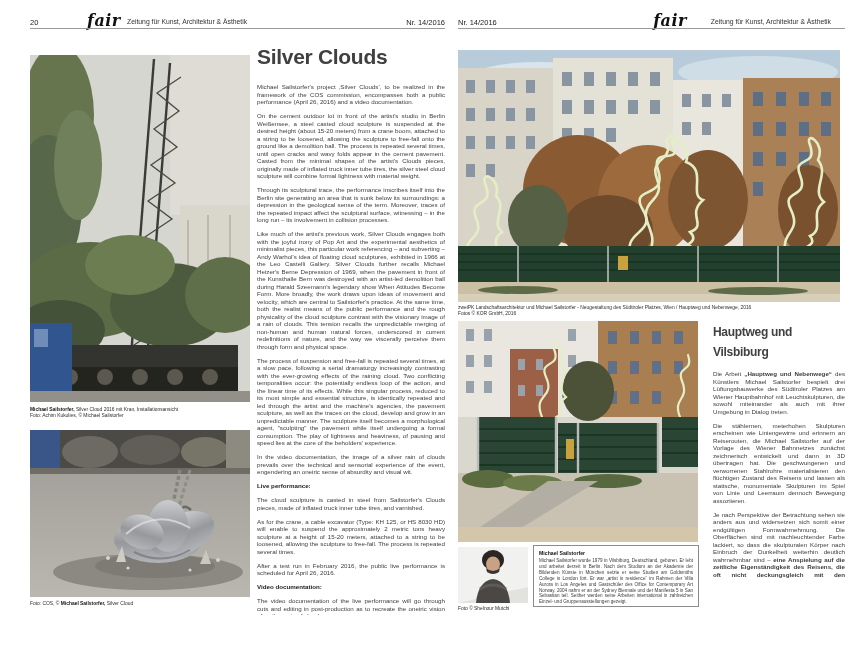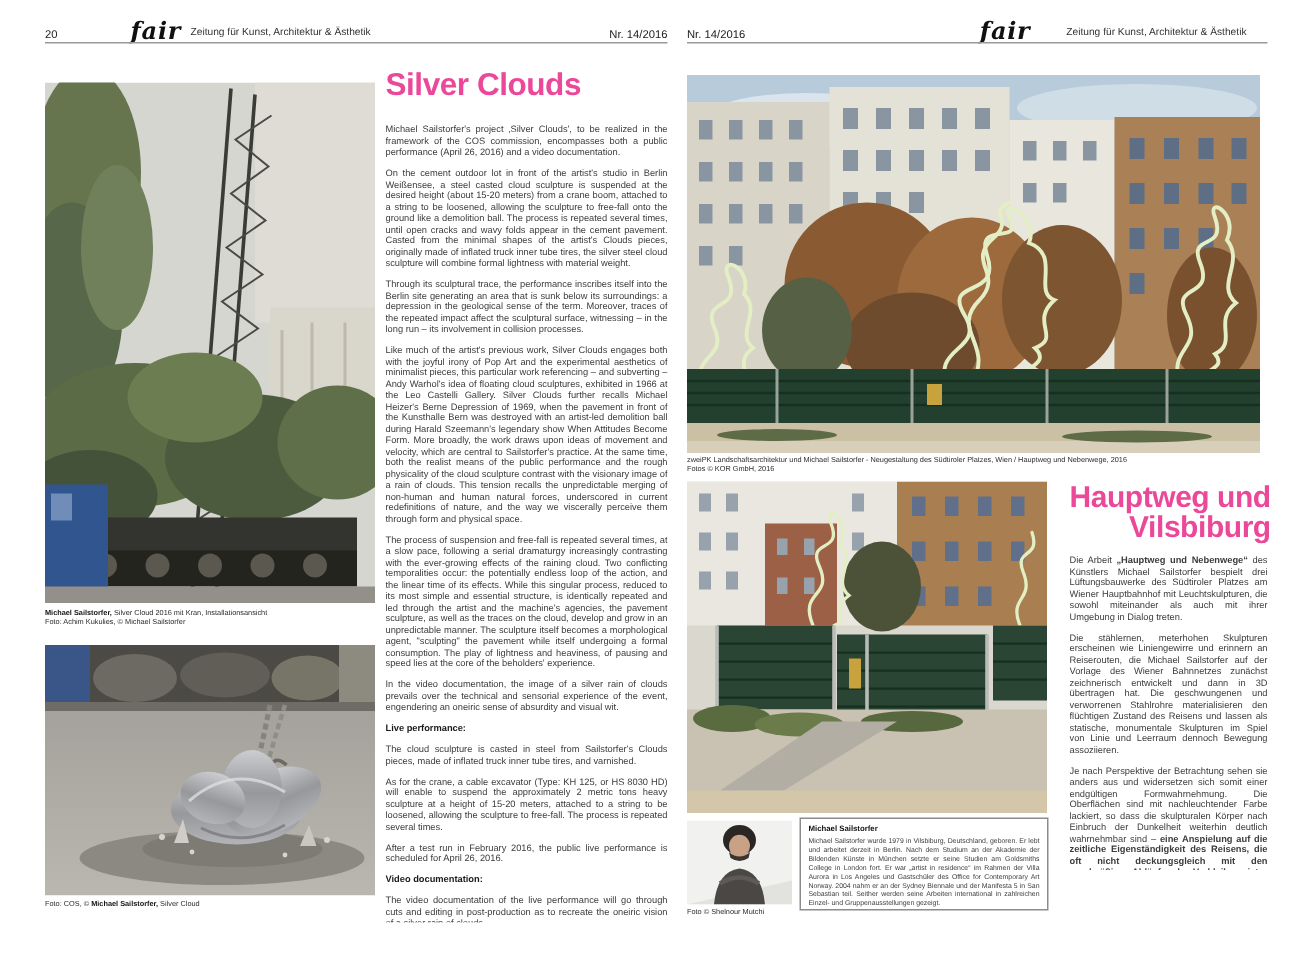--- a/index.html
+++ b/index.html
@@ -5,21 +5,21 @@
   html,body{margin:0;padding:0;}
   body{
     width:868px;height:651px;background:#ffffff;position:relative;overflow:hidden;
     font-family:"Liberation Sans","DejaVu Sans",sans-serif;color:#2f2f2f;
   }
   .abs{position:absolute;}
   .hdr-num{font-size:7.5px;color:#222;}
   .hdr-logo{font-family:"DejaVu Serif","Liberation Serif",serif;font-style:italic;font-weight:bold;font-size:16px;color:#111;letter-spacing:.5px;text-align:center;}
   .hdr-tag{font-size:6.8px;color:#333;}
   .rule{height:1px;background:#9a9a9a;}
-  .headline{font-weight:bold;color:#ec4899;letter-spacing:-.3px;}
+  .headline{font-weight:bold;color:#404040;letter-spacing:-.3px;}
   .body-col{font-size:6.2px;line-height:7.5px;color:#3c3c3c;text-align:justify;overflow:hidden;}
   .body-col p{margin:0 0 6.5px 0;}
   .subhead{font-weight:bold;color:#1a1a1a;margin-bottom:0;}
   .caption{font-size:4.9px;line-height:6.2px;color:#2b2b2b;}
   .caption b{color:#111;}
   .biobox{border:1px solid #8c8c8c;background:#fff;padding:4px 5px;overflow:hidden;}
   .biobox .bb-head{font-size:5.2px;font-weight:bold;color:#111;margin-bottom:2px;}
   .biobox .bb-text{font-size:4.6px;line-height:5.9px;color:#3c3c3c;text-align:justify;}
   svg{display:block;}
 </style>
@@ -337,21 +337,21 @@
     <path d="M22,42 q13,-8 26,0" stroke="#5d5a57" stroke-width="3" fill="none"></path>
   </svg>
 </div>
 <div class="abs caption" style="left:458px;top:606px;width:90px;">Foto © Shelnour Mutchi</div>
 
 <div class="abs biobox" style="left:533px;top:545px;width:154px;height:52px;">
   <div class="bb-head">Michael Sailstorfer</div>
   <div class="bb-text">Michael Sailstorfer wurde 1979 in Vilsbiburg, Deutschland, geboren. Er lebt und arbeitet derzeit in Berlin. Nach dem Studium an der Akademie der Bildenden Künste in München setzte er seine Studien am Goldsmiths College in London fort. Er war „artist in residence“ im Rahmen der Villa Aurora in Los Angeles und Gastschüler des Office for Contemporary Art Norway. 2004 nahm er an der Sydney Biennale und der Manifesta 5 in San Sebastian teil. Seither werden seine Arbeiten international in zahlreichen Einzel- und Gruppenausstellungen gezeigt.</div>
 </div>
 
-<div class="abs headline" style="left:713px;top:322px;font-size:20px;line-height:20px;text-align:right;">
+<div class="abs headline" style="left:713px;top:322px;font-size:12px;line-height:20px;">
   <div>Hauptweg und</div>
   <div>Vilsbiburg</div>
 </div>
 
 <div class="abs body-col" style="left:713px;top:370px;width:132px;height:210px;">
   <p><span>Die Arbeit </span><b>„Hauptweg und Nebenwege“</b><span> des Künstlers Michael Sailstorfer bespielt drei Lüftungsbauwerke des Südtiroler Platzes am Wiener Hauptbahnhof mit Leuchtskulpturen, die sowohl miteinander als auch mit ihrer Umgebung in Dialog treten.</span></p>
   <p>Die stählernen, meterhohen Skulpturen erscheinen wie Liniengewirre und erinnern an Reiserouten, die Michael Sailstorfer auf der Vorlage des Wiener Bahnnetzes zunächst zeichnerisch entwickelt und dann in 3D übertragen hat. Die geschwungenen und verworrenen Stahlrohre materialisieren den flüchtigen Zustand des Reisens und lassen als statische, monumentale Skulpturen im Spiel von Linie und Leerraum dennoch Bewegung assoziieren.</p>
   <p><span>Je nach Perspektive der Betrachtung sehen sie anders aus und widersetzen sich somit einer endgültigen Formwahrnehmung. Die Oberflächen sind mit nachleuchtender Farbe lackiert, so dass die skulpturalen Körper nach Einbruch der Dunkelheit weiterhin deutlich wahrnehmbar sind – </span><b>eine Anspielung auf die zeitliche Eigenständigkeit des Reisens, die oft nicht deckungsgleich mit den regelmäßigen Abläufen des Verbleibens ist.</b></p>
 </div>
 

